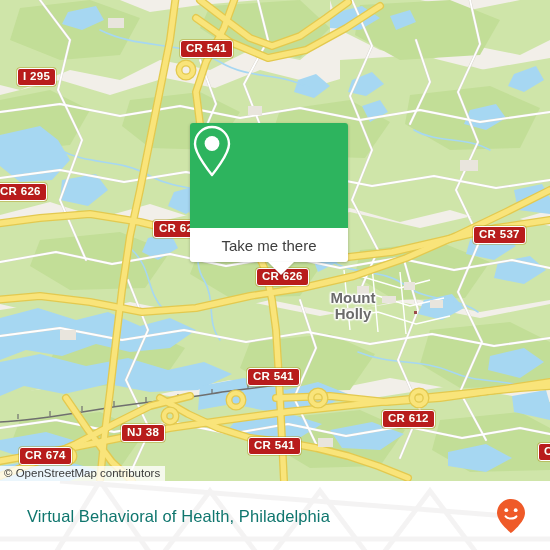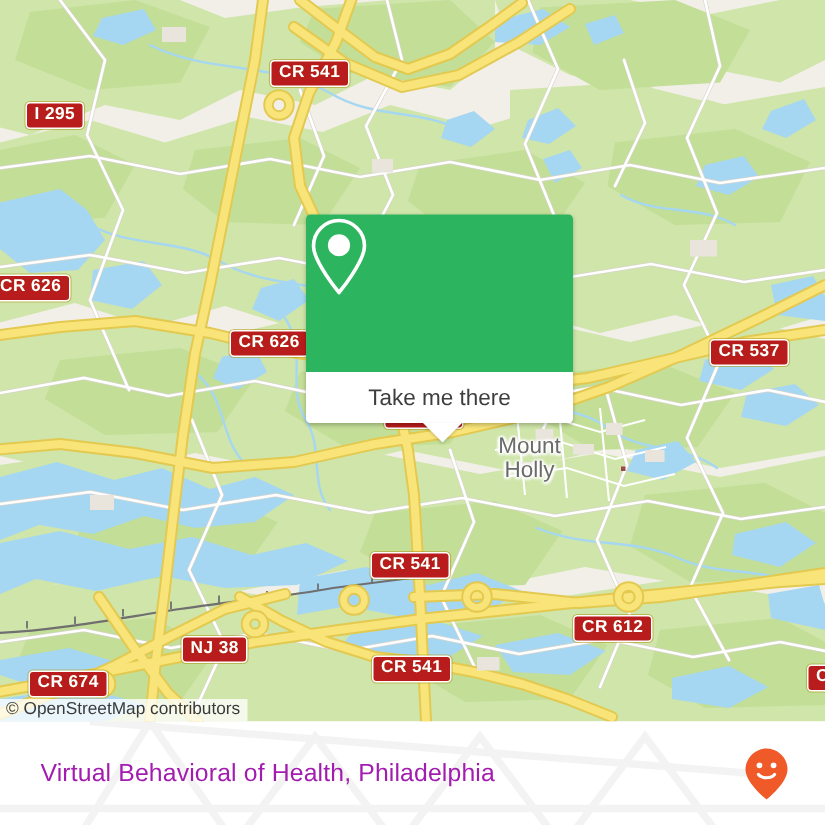--- a/index.html
+++ b/index.html
@@ -40,29 +40,29 @@
     color:#6b6b6b;
     font-size:15px;
     line-height:16px;
     text-align:center;
     font-family:"Liberation Sans", sans-serif;
     text-shadow:
        1px 0 2px #fff,-1px 0 2px #fff,0 1px 2px #fff,0 -1px 2px #fff,
        1px 1px 2px #fff,-1px -1px 2px #fff,1px -1px 2px #fff,-1px 1px 2px #fff;
     white-space:pre-line;
     pointer-events:none;
+    font-weight:bold;
   }
 
   
   #callout{
-    position:absolute;left:204px;top:123px;width:178px;
+    position:absolute;left:190px;top:123px;width:158px;
     border-radius:3px;overflow:visible;
     box-shadow:0 1px 3px rgba(0,0,0,.25);
     z-index:40;
-    margin-top:20px;
   }
   #callout-top{
     background:#2db45e;height:105px;border-radius:3px 3px 0 0;
     display:flex;align-items:center;justify-content:center;
   }
   #callout-bottom{
     background:#ffffff;height:34px;border-radius:0 0 3px 3px;
     display:flex;align-items:center;justify-content:center;
   }
   #callout-bottom span{
@@ -86,21 +86,21 @@
   }
 
   
   #footer{
     position:absolute;left:0;top:481px;width:550px;height:69px;
     background:#ffffff;overflow:hidden;
   }
   #footer-watermark{position:absolute;left:0;top:-60px;opacity:.55;}
   #footer-title{
     position:absolute;left:27px;top:50%;transform:translateY(-50%);
-    font-size:16.5px;color:#a21caf;letter-spacing:.1px;
+    font-size:16.5px;color:#0f766e;letter-spacing:.1px;
     font-family:"Liberation Sans", sans-serif;white-space:nowrap;
   }
   #brand{position:absolute;right:24px;top:50%;transform:translateY(-50%);display:flex;align-items:center;}
   #brand-word{
     font-size:31px;color:#2b2b2b;letter-spacing:-.6px;
     font-family:"Liberation Sans", sans-serif;margin-left:1px;line-height:31px;
   }
 </style>
 </head>
 <body>

